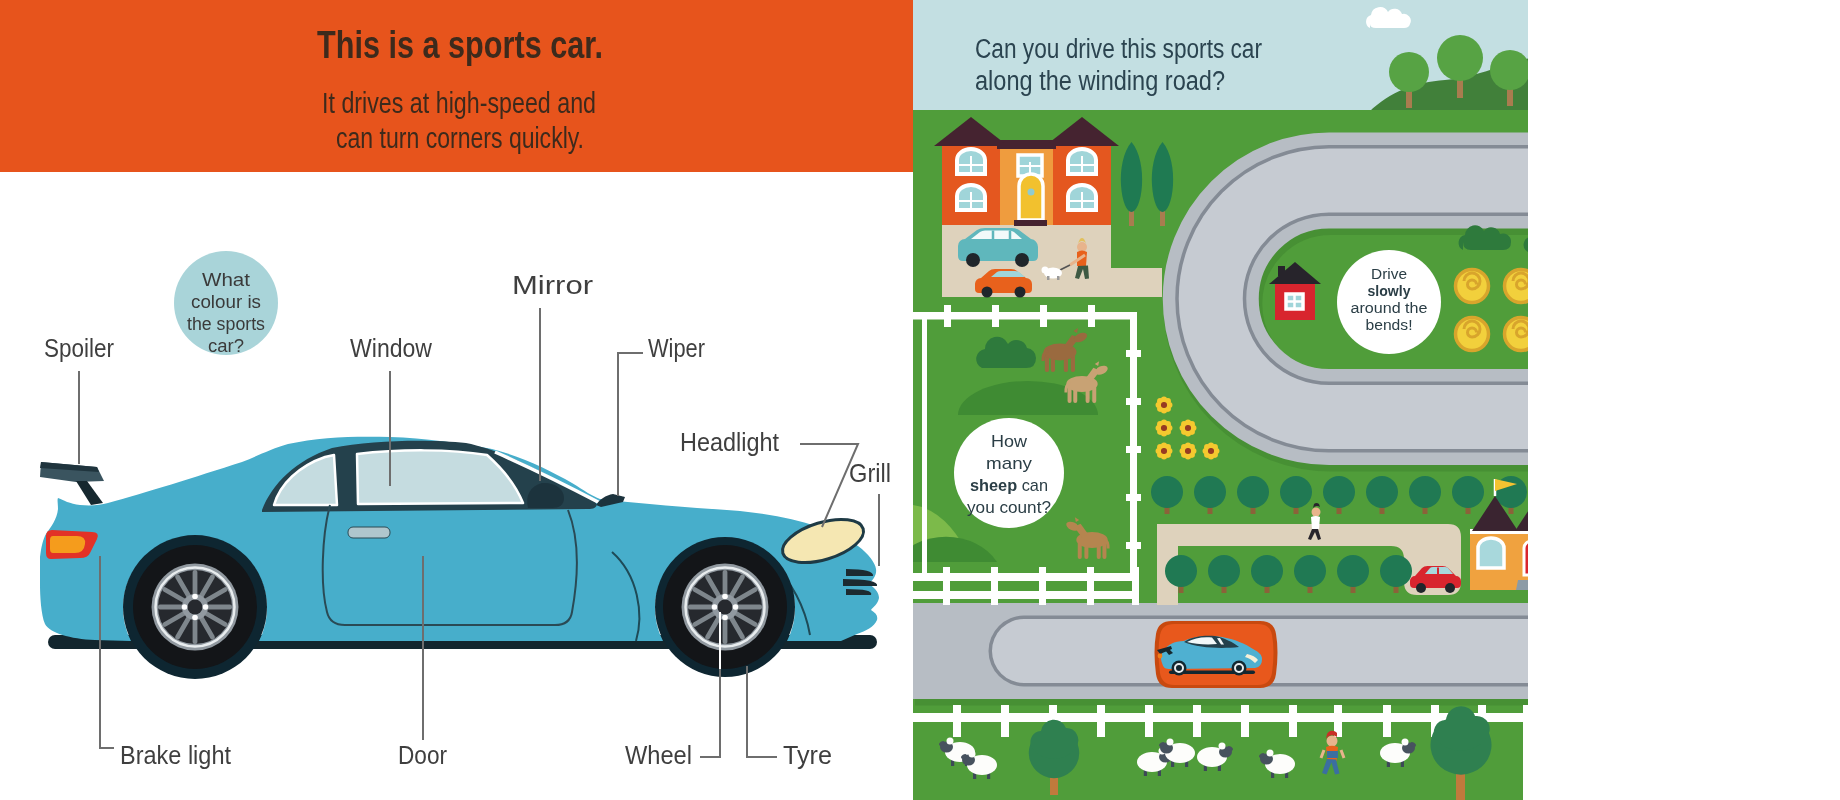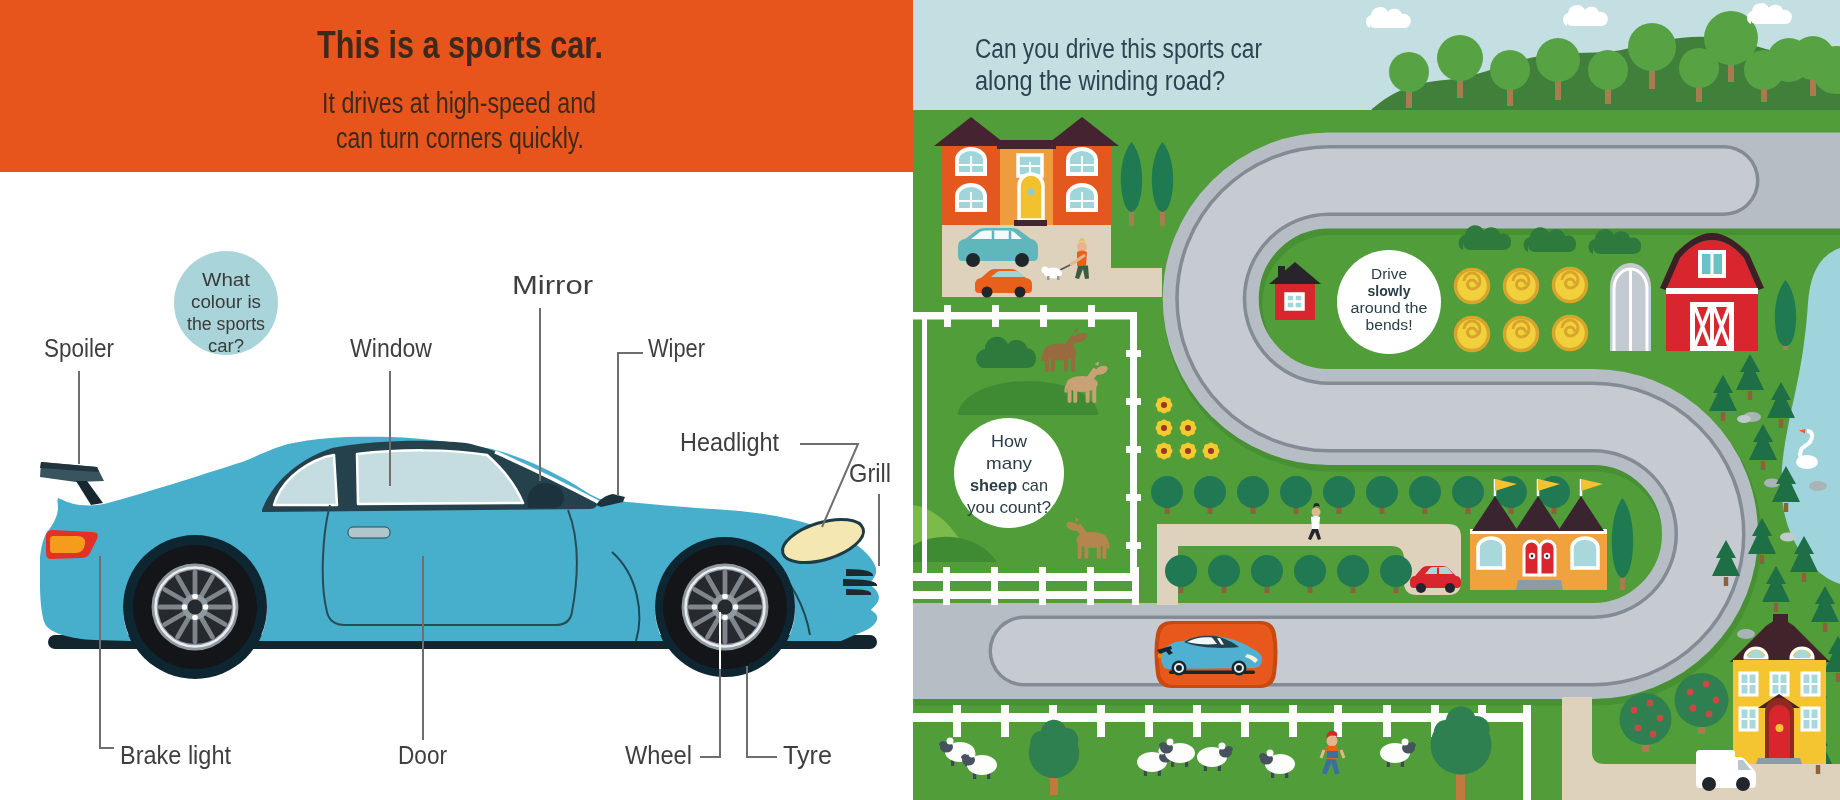--- a/index.html
+++ b/index.html
@@ -1,16 +1,16 @@
 <!DOCTYPE html>
 <html><head>
 <meta charset="utf-8">
 <style>
   html,body{margin:0;padding:0;background:#fff;}
-  #page{position:relative;width:1840px;height:800px;overflow:hidden;background:#fff;
+  #page{position:relative;width:1528px;height:800px;overflow:hidden;background:#fff;
         font-family:"Liberation Sans", sans-serif;}
   svg{position:absolute;top:0;display:block;}
 </style>
 </head>
 <body>
 <div id="page">
 <svg id="left" width="920" height="800" viewBox="0 0 920 800" style="left:0">
 
   <rect x="0" y="0" width="920" height="172" fill="#E7541C"></rect>
   <text x="317" y="58" font-size="38" font-weight="bold" fill="#3D2A1C" textLength="286" lengthAdjust="spacingAndGlyphs">This is a sports car.</text>

